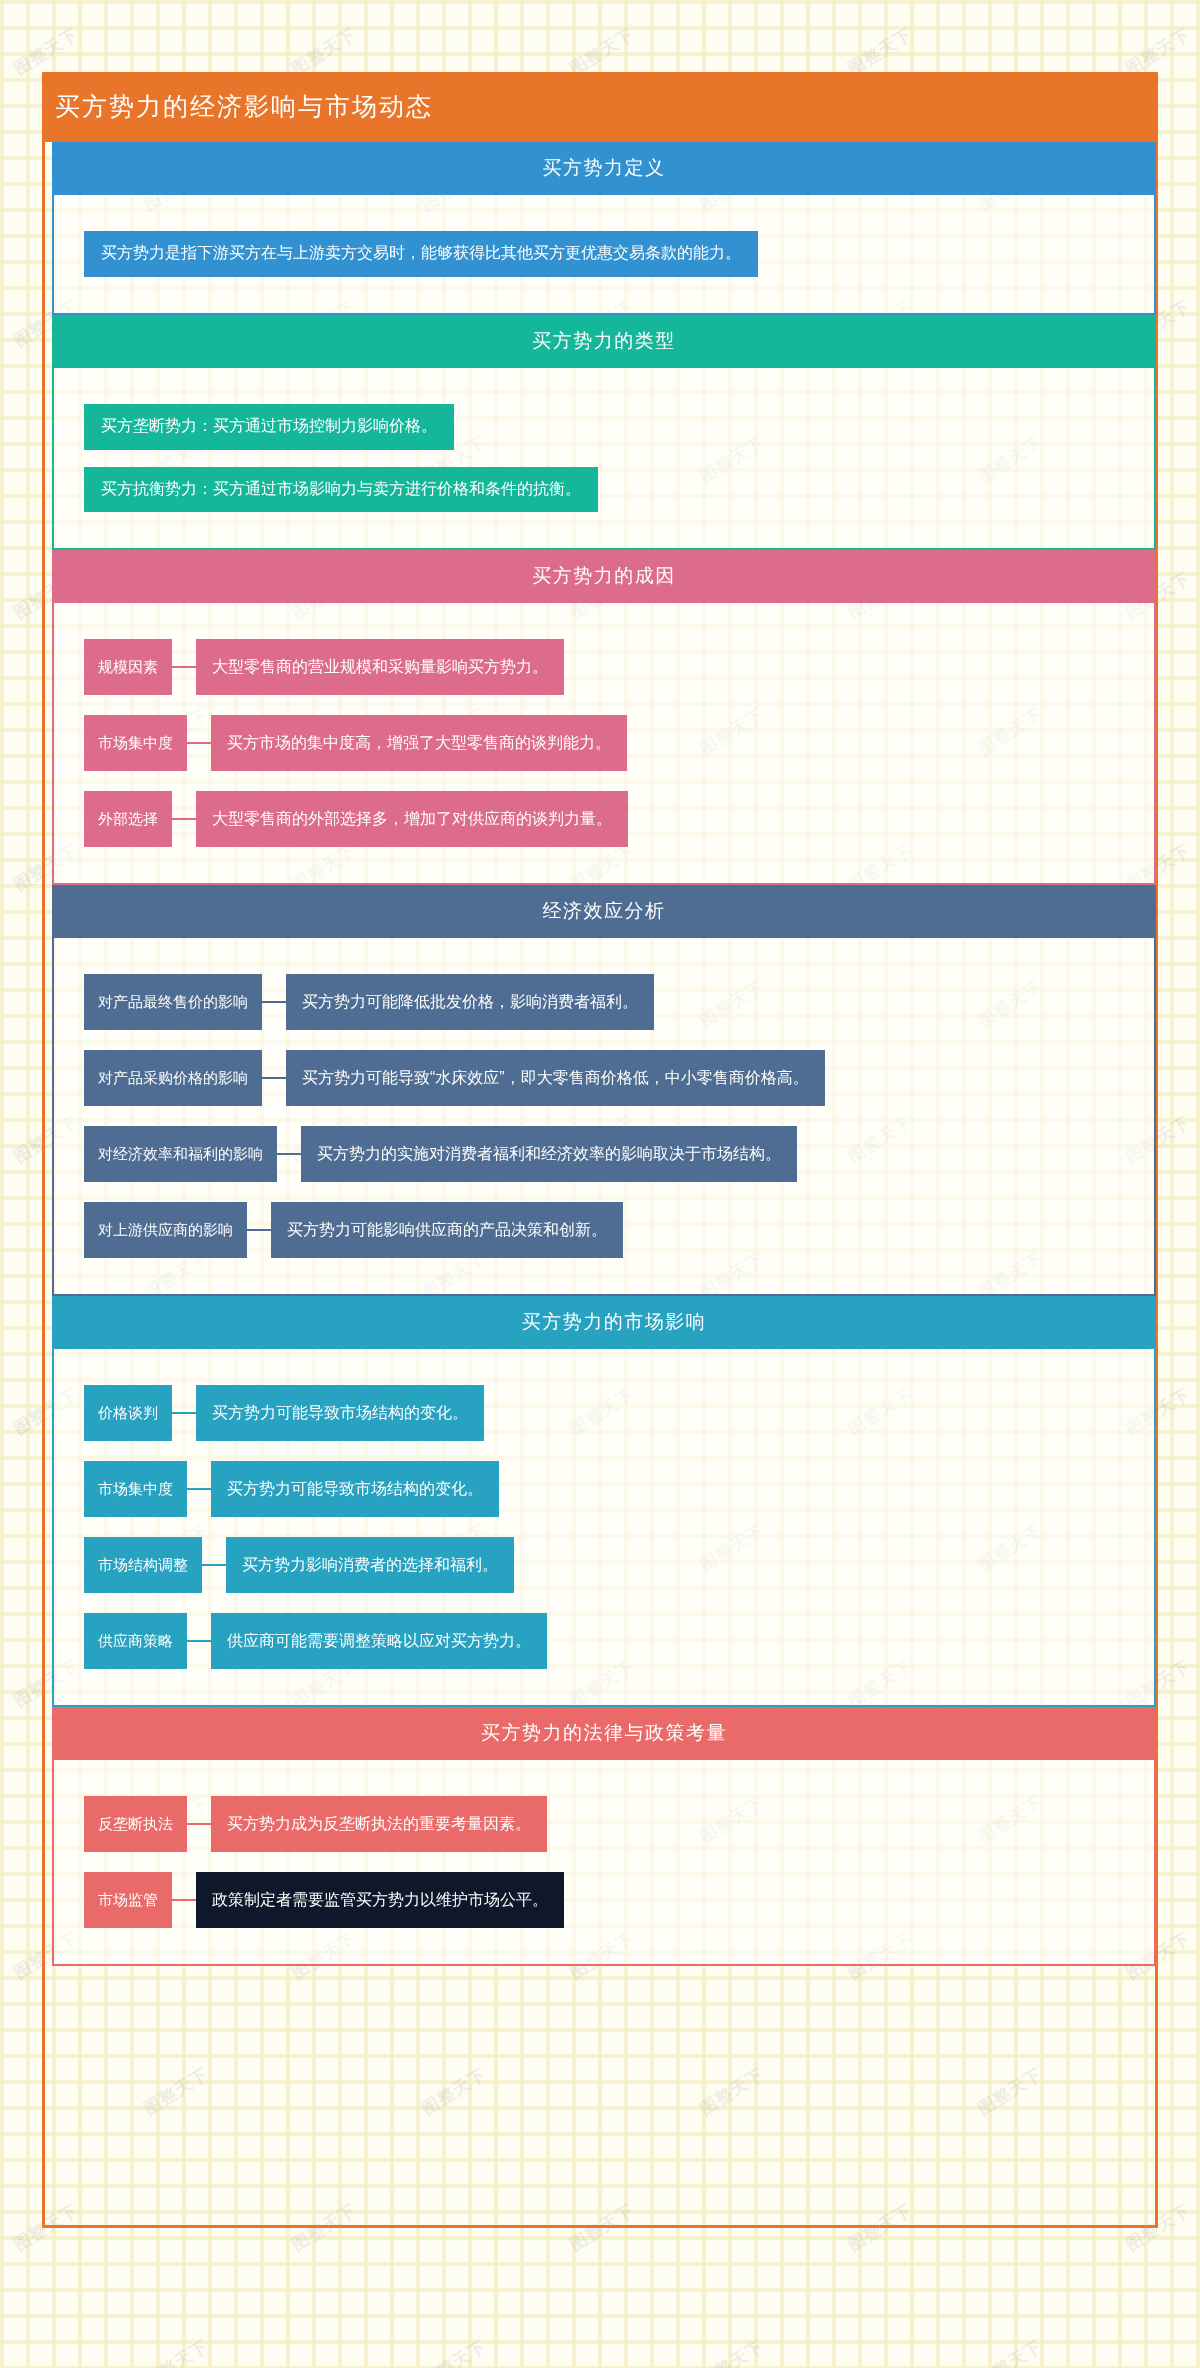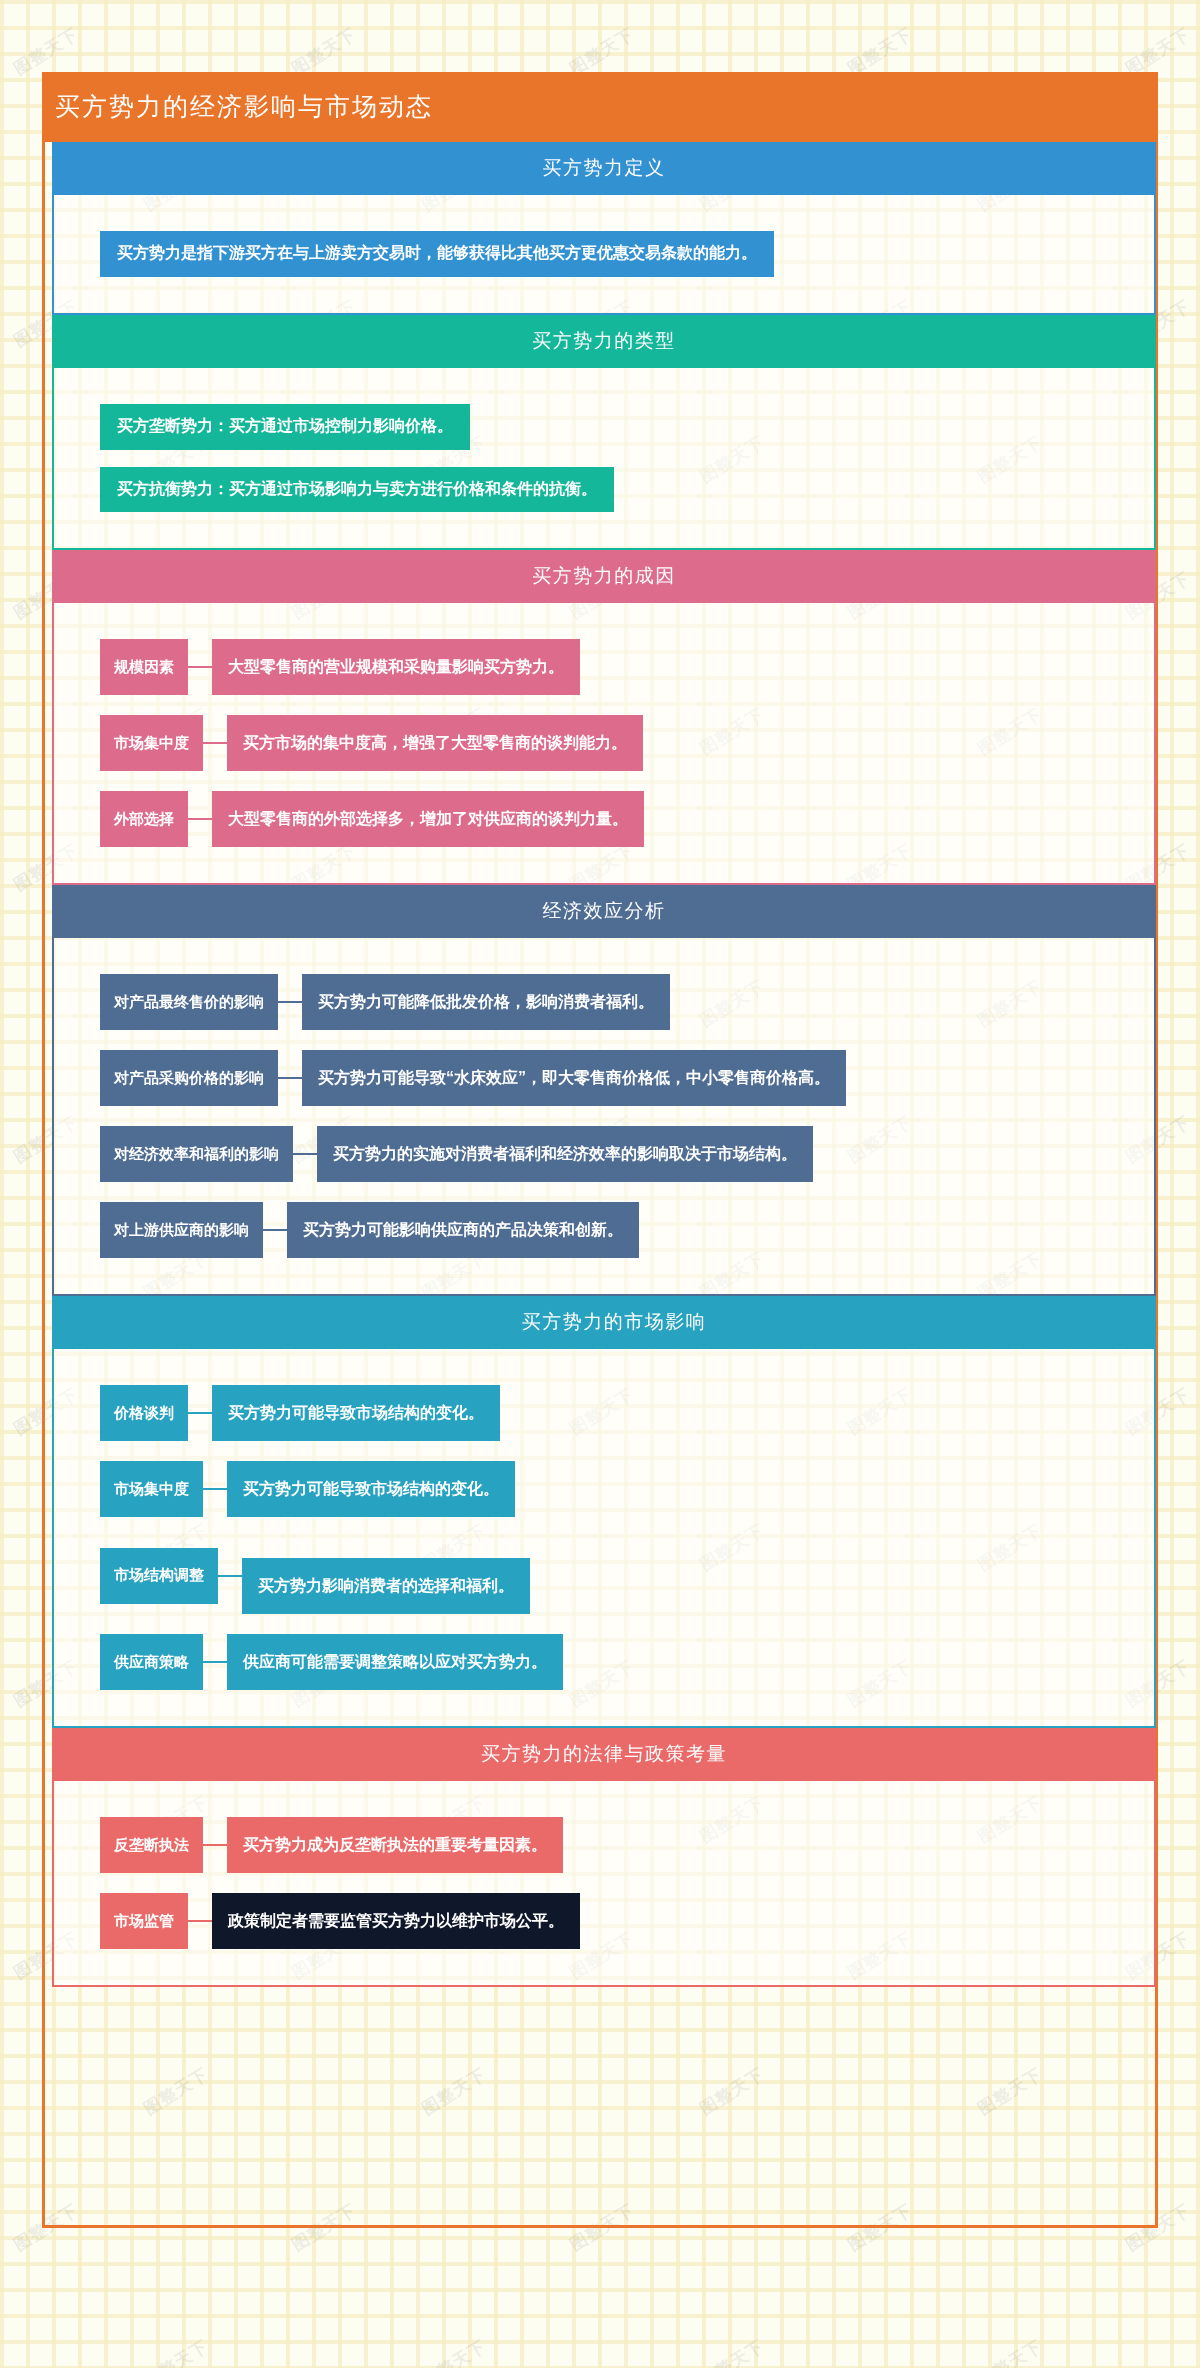--- a/index.html
+++ b/index.html
@@ -89,23 +89,22 @@
     font-size: 19px;
     text-align: center;
     padding: 13px 10px 14px 10px;
     letter-spacing: 1.5px;
     box-sizing: border-box;
   }
   .section-body {
     background: transparent;
     border-left: 1px solid rgba(255,255,255,0);
     box-sizing: border-box;
-    padding: 36px 0 36px 16px;
+    padding: 36px 0 36px 0;
     position: relative;
-    font-weight: bold;
   }
   .section-body::before {
     content: "";
     position: absolute;
     left: 0; right: 0; top: 0; bottom: 0;
     background: rgba(255,255,255,0.55);
     z-index: -1;
   }
 
   
@@ -319,21 +318,21 @@
             <div class="pair-desc" style="background: rgb(39, 162, 192);">买方势力可能导致市场结构的变化。</div>
           </div>
           <div class="pair-row">
             <div class="pair-label" style="background: rgb(39, 162, 192);">市场集中度</div>
             <div class="pair-connector" style="background: rgb(39, 162, 192);"></div>
             <div class="pair-desc" style="background: rgb(39, 162, 192);">买方势力可能导致市场结构的变化。</div>
           </div>
           <div class="pair-row">
             <div class="pair-label" style="background: rgb(39, 162, 192);">市场结构调整</div>
             <div class="pair-connector" style="background: rgb(39, 162, 192);"></div>
-            <div class="pair-desc" style="background: rgb(39, 162, 192); margin-top: 21px;">买方势力影响消费者的选择和福利。</div>
+            <div class="pair-desc" style="background: rgb(39, 162, 192);">买方势力影响消费者的选择和福利。</div>
           </div>
           <div class="pair-row">
             <div class="pair-label" style="background: rgb(39, 162, 192);">供应商策略</div>
             <div class="pair-connector" style="background: rgb(39, 162, 192);"></div>
             <div class="pair-desc" style="background: rgb(39, 162, 192);">供应商可能需要调整策略以应对买方势力。</div>
           </div>
         </div>
       </div>
       <div class="section">
         <div class="section-header" style="background: rgb(234, 106, 106);">买方势力的法律与政策考量</div>

